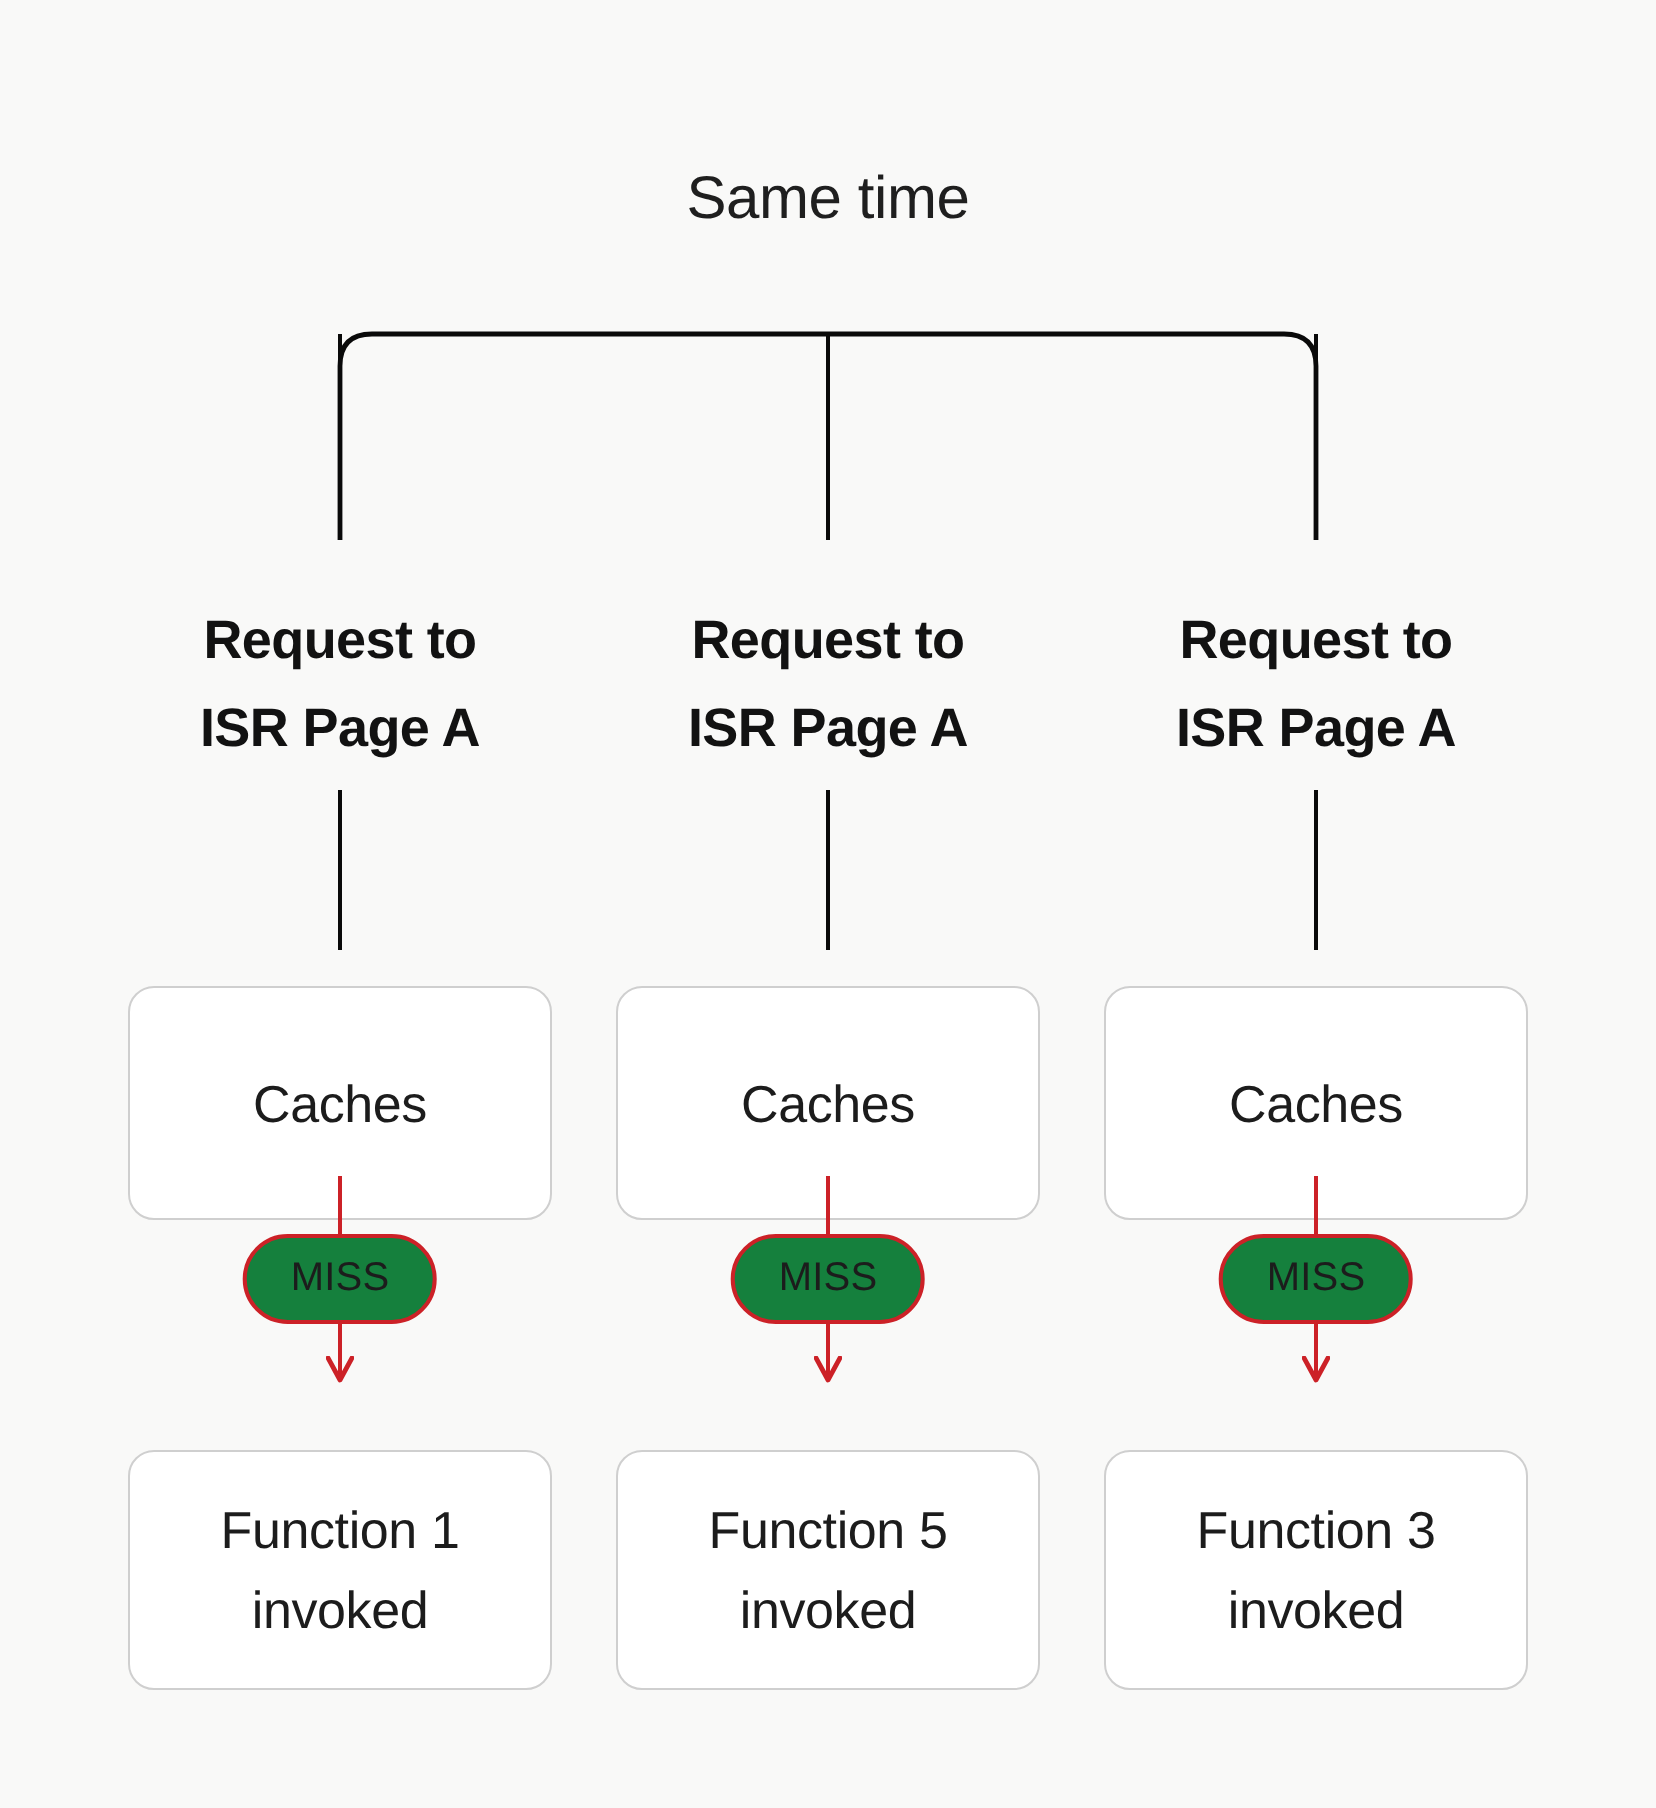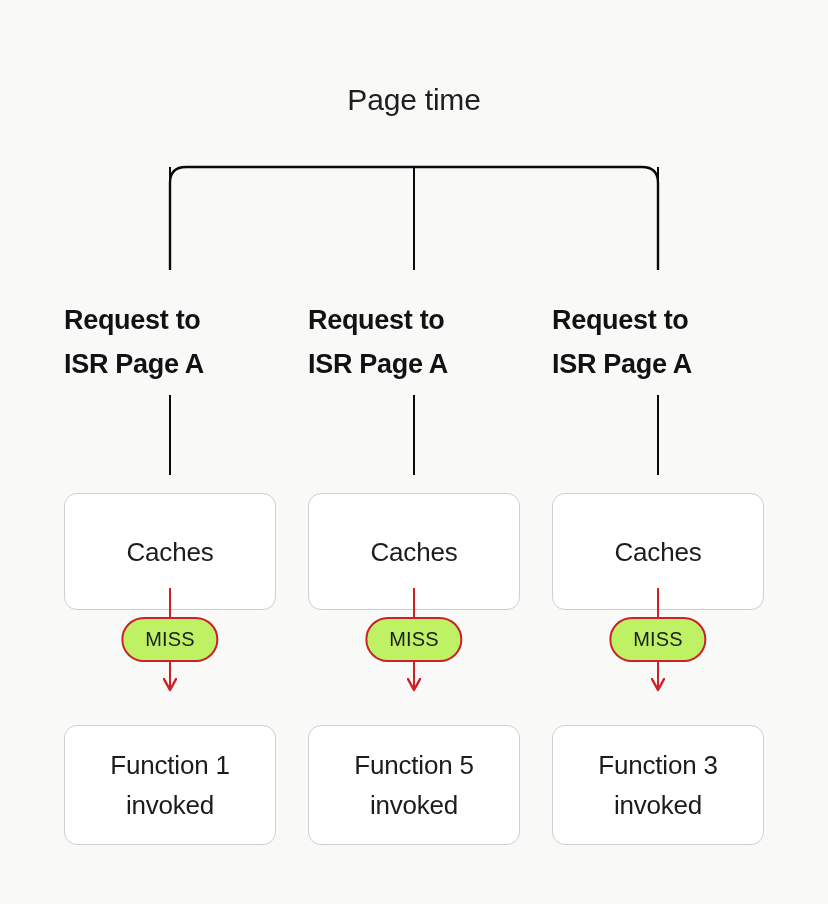--- a/index.html
+++ b/index.html
@@ -64,21 +64,21 @@
   .column.col-0 { left: 0px; }
   .column.col-1 { left: 244px; }
   .column.col-2 { left: 488px; }
 
   
   .request-heading {
     position: absolute;
     left: 0;
     top: 298px;
     width: 212px;
-    text-align: left;
+    text-align: center;
     font-size: 27px;
     font-weight: 700;
     line-height: 44px;
     letter-spacing: -0.3px;
     color: #121212;
     white-space: pre-line;
   }
 
   
   .node-box {
@@ -115,21 +115,21 @@
     position: absolute;
     top: 617px;
     left: 50%;
     transform: translateX(-50%);
     box-sizing: border-box;
     height: 45px;
     padding: 12px 22px;
     display: flex;
     align-items: center;
     justify-content: center;
-    background: #bef264;
+    background: #15803d;
     border: 2px solid #cc2127;
     border-radius: 23px;
     font-size: 20px;
     font-weight: 400;
     letter-spacing: 0.1px;
     color: #1c1c1c;
     z-index: 3;
   }
 
   
@@ -175,21 +175,21 @@
     height: 14px;
     z-index: 2;
   }
   .arrow-head svg { display: block; }
 </style>
 </head>
 <body>
 
 <div id="diagram-root">
 
-  <div class="diagram-title">Page time</div>
+  <div class="diagram-title">Same time</div>
 
   <svg class="bracket-svg" viewBox="0 0 828 904">
     <path d="M 170 270 L 170 183 Q 170 167 186 167 L 642 167 Q 658 167 658 183 L 658 270" fill="none" stroke="#0a0a0a" stroke-width="2.4" stroke-linecap="butt"></path>
   </svg>
 
   <div class="columns">
 
     <div class="column col-0">
       <div class="connector top-tick"></div>
 

